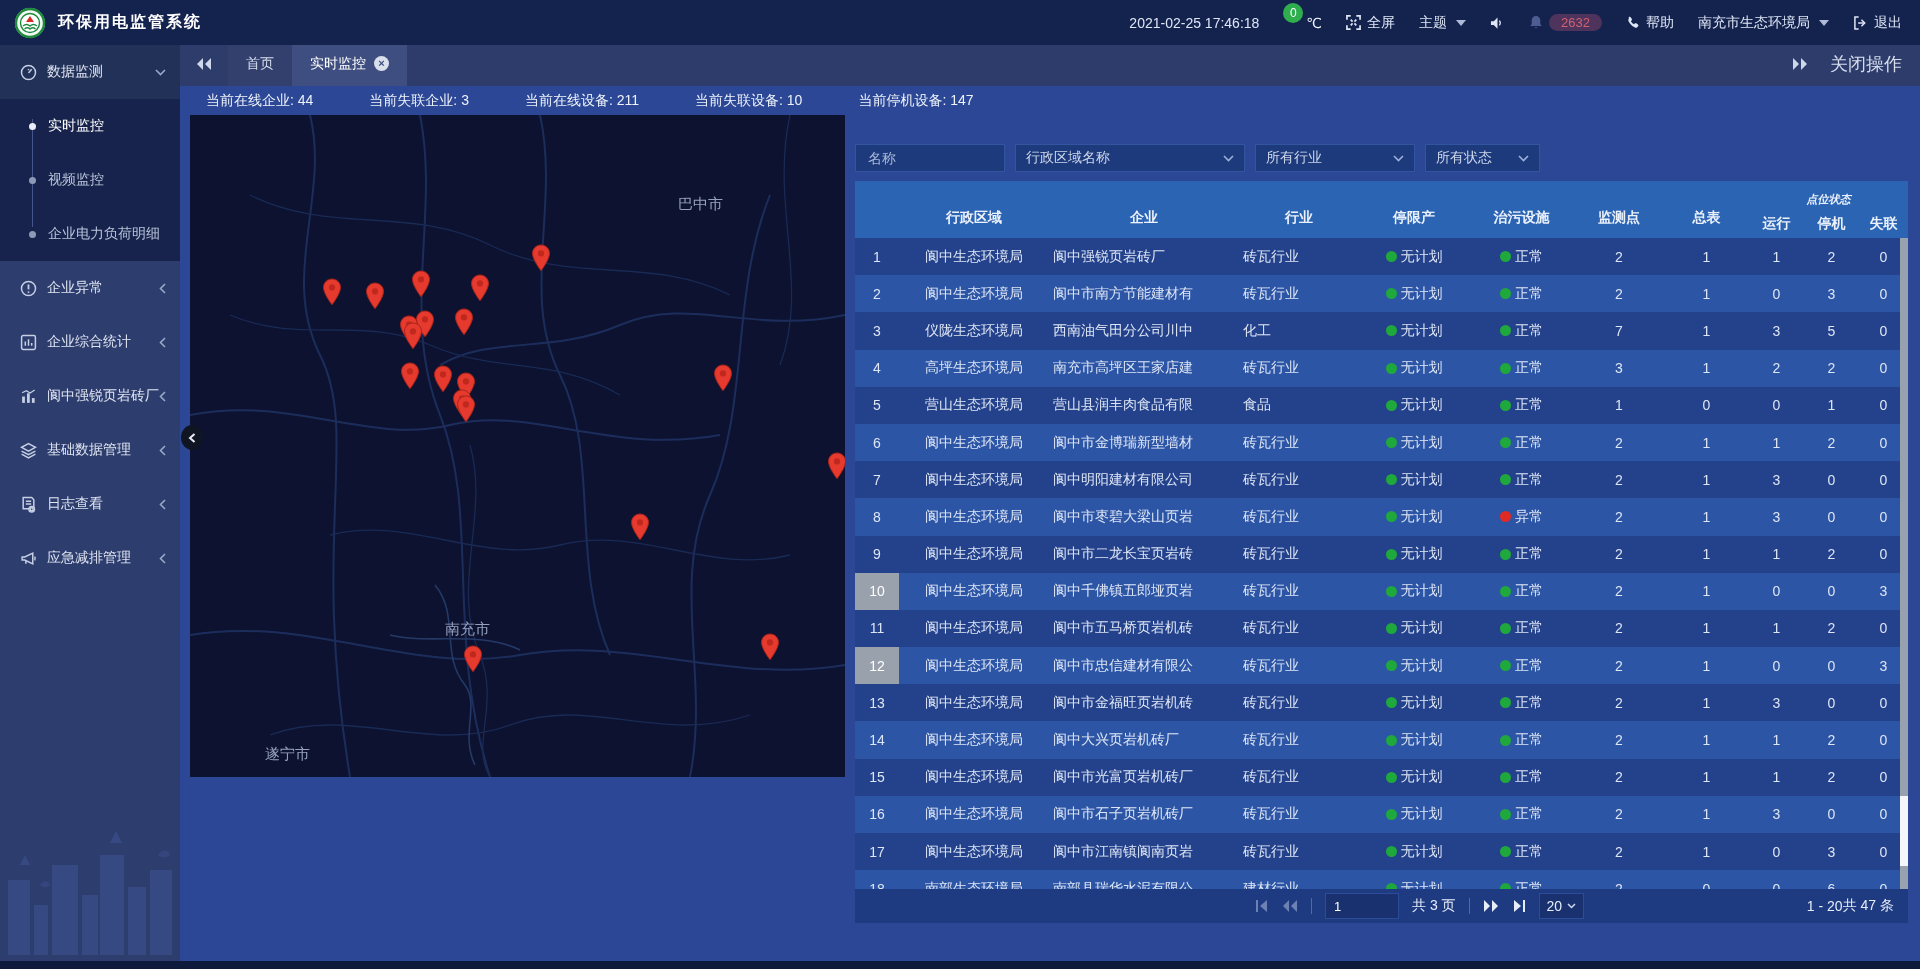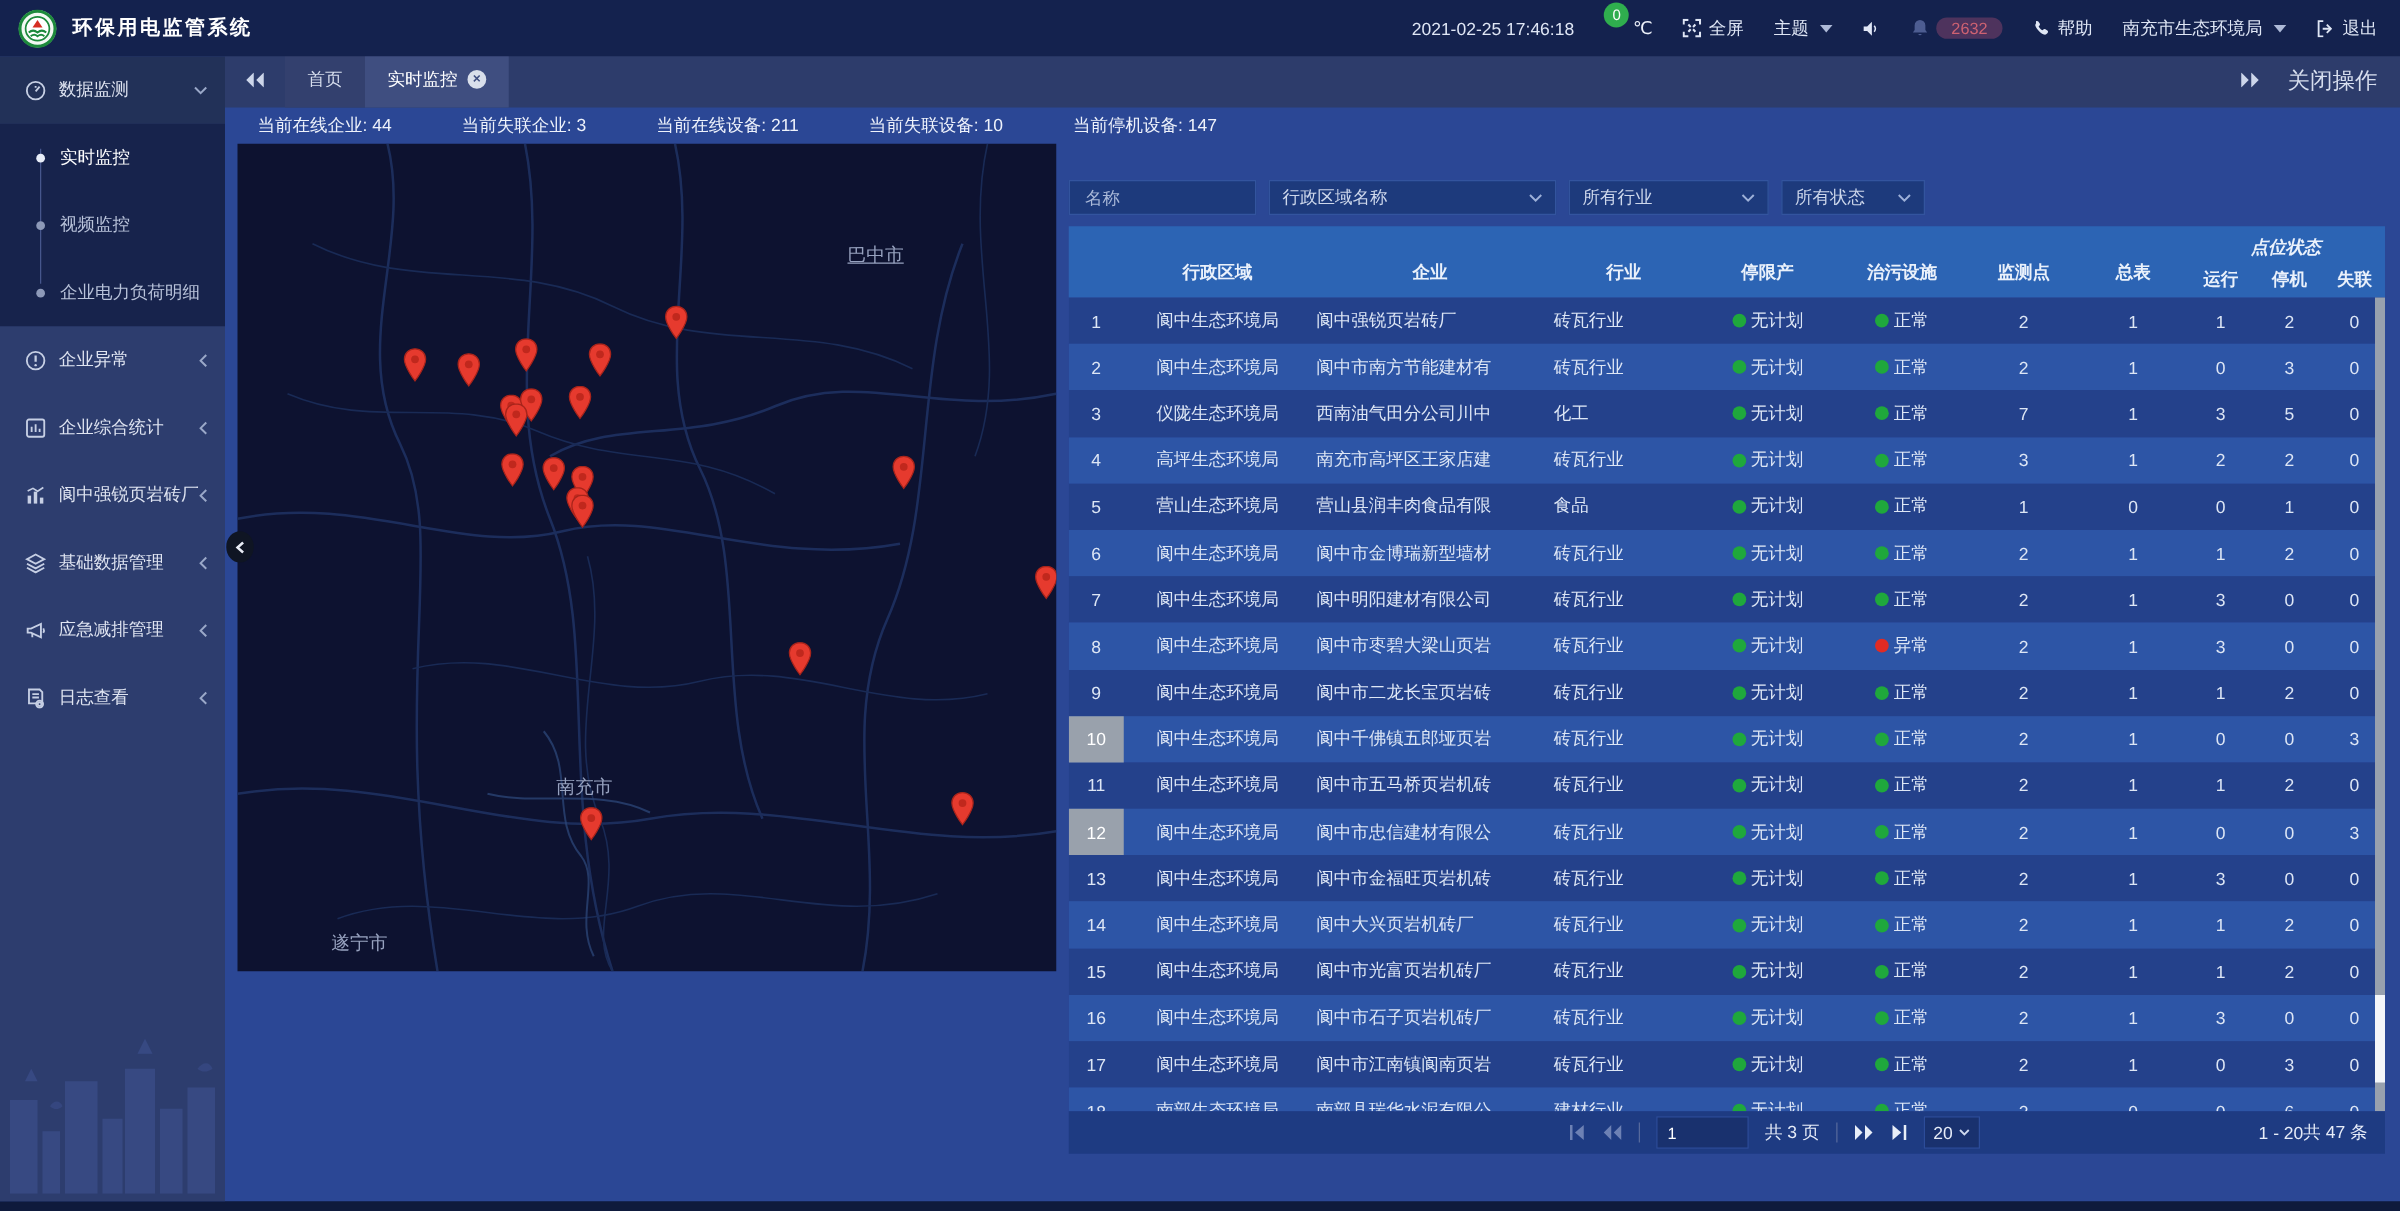--- a/index.html
+++ b/index.html
@@ -65,21 +65,21 @@
   .filters{position:absolute;left:0;top:29px;display:flex;gap:10px}
   .filter{height:28px;box-sizing:border-box;background:#1d3a7c;border:1px solid #33549e;color:#cdd7eb;font-size:14px;display:flex;align-items:center;justify-content:space-between;padding:0 10px;cursor:pointer}
   .filter input{background:transparent;border:none;outline:none;color:#cdd7eb;font-size:14px;width:100%;font-family:inherit}
   .filter input::placeholder{color:#a9b8d8;opacity:1}
   .f-name{width:150px}.f-region{width:230px}.f-industry{width:160px}.f-status{width:115px}
   .sel-chev{color:#9db0d8;margin-left:8px}
 
   .thead{position:absolute;left:0;top:66px;width:1053px;height:57px;background:#2c64b4;color:#eaf1fb;font-size:14px;font-weight:bold;display:flex}
   .hcell{display:flex;align-items:center;justify-content:center;padding-top:16px;box-sizing:border-box}
   .hgroup{display:flex;flex-direction:column;align-items:center;justify-content:flex-end;padding-bottom:5px;box-sizing:border-box}
-  .hgroup-top{font-style:italic;font-size:14px;margin-bottom:8px}
+  .hgroup-top{font-style:italic;font-size:11px;margin-bottom:8px}
   .hgroup-bottom{display:flex;width:100%}
   .hgroup-bottom span{display:block;text-align:center}
 
   .wno{width:44px}.wreg{width:150px}.wcom{width:190px}.wind{width:120px}.wstop{width:110px}
   .wfac{width:105px}.wpts{width:90px}.wmet{width:85px}.wrun{width:55px}.wdown{width:55px}.wlost{width:49px}
   .wgrp{width:159px}
 
   .tbody{position:absolute;left:0;top:123px;width:1053px;height:651px;overflow:hidden}
   .trow{display:flex;height:37.2px;align-items:stretch;font-size:14px;color:#dde6f5}
   .trow.odd{background:#24418b}
@@ -272,42 +272,42 @@
         <span class="glabel">基础数据管理</span>
         <span class="ic gchev">
           <svg width="7" height="11" viewBox="0 0 7 11" fill="none" stroke="currentColor" stroke-width="1.6">
             <path d="M6 1L1.5 5.5 6 10"></path>
           </svg>
         </span>
       </div>
       <div class="sgroup">
         <span class="ic gicon">
           <svg width="17" height="17" viewBox="0 0 16 16" fill="none" stroke="currentColor" stroke-width="1.4">
-            <path d="M2 6.5v3h2.5L12 13V3L4.5 6.5z"></path>
-            <path d="M5.5 10v3"></path>
-            <path d="M13.8 6.3q1 1.7 0 3.4"></path>
-          </svg>
-        </span>
-        <span class="glabel">应急减排管理</span>
-        <span class="ic gchev">
-          <svg width="7" height="11" viewBox="0 0 7 11" fill="none" stroke="currentColor" stroke-width="1.6">
-            <path d="M6 1L1.5 5.5 6 10"></path>
-          </svg>
-        </span>
-      </div>
-      <div class="sgroup">
-        <span class="ic gicon">
-          <svg width="17" height="17" viewBox="0 0 16 16" fill="none" stroke="currentColor" stroke-width="1.4">
             <path d="M3 1.5h8l2 2V12H3z"></path>
             <path d="M5.5 5h5M5.5 7.5h5"></path>
             <circle cx="11" cy="12.5" r="2.6" fill="#2d3d6e"></circle>
             <circle cx="11" cy="12.5" r="1.4"></circle>
           </svg>
         </span>
         <span class="glabel">日志查看</span>
+        <span class="ic gchev">
+          <svg width="7" height="11" viewBox="0 0 7 11" fill="none" stroke="currentColor" stroke-width="1.6">
+            <path d="M6 1L1.5 5.5 6 10"></path>
+          </svg>
+        </span>
+      </div>
+      <div class="sgroup">
+        <span class="ic gicon">
+          <svg width="17" height="17" viewBox="0 0 16 16" fill="none" stroke="currentColor" stroke-width="1.4">
+            <path d="M2 6.5v3h2.5L12 13V3L4.5 6.5z"></path>
+            <path d="M5.5 10v3"></path>
+            <path d="M13.8 6.3q1 1.7 0 3.4"></path>
+          </svg>
+        </span>
+        <span class="glabel">应急减排管理</span>
         <span class="ic gchev">
           <svg width="7" height="11" viewBox="0 0 7 11" fill="none" stroke="currentColor" stroke-width="1.6">
             <path d="M6 1L1.5 5.5 6 10"></path>
           </svg>
         </span>
       </div>
     </div>
   <svg class="watermark" viewBox="0 0 180 130">
     <g fill="#44589c">
       <rect x="8" y="55" width="22" height="75"></rect>
@@ -385,21 +385,21 @@
         <path d="M140,420 C220,400 290,450 370,430 C450,410 520,460 600,440"></path>
         <path d="M80,620 C160,590 240,640 320,610 C400,580 470,630 560,600"></path>
         <path d="M600,0 C580,90 620,170 590,250"></path>
         <path d="M280,330 C300,400 260,470 290,540 C310,590 280,630 300,662"></path>
       </g>
       <g stroke="#2a4374" stroke-width="1.6" opacity="0.8">
         <path d="M245,470 C270,500 250,540 275,570 C290,590 270,620 285,650"></path>
         <path d="M200,520 C240,530 290,515 330,535"></path>
       </g>
     </svg>
-  <div class="city-label" style="left: 488px; top: 80px; text-decoration: underline;">巴中市</div>
+  <div class="city-label" style="left: 488px; top: 80px;">巴中市</div>
       <div class="city-label" style="left: 255px; top: 505px;">南充市</div>
       <div class="city-label" style="left: 75px; top: 630px;">遂宁市</div>
       <div class="pin" style="left: 132px; top: 163px;"><svg width="20" height="28" viewBox="0 0 20 28">
           <path d="M10 1C5.2 1 1.5 4.7 1.5 9.4c0 6.4 8.5 17.3 8.5 17.3s8.5-10.9 8.5-17.3C18.5 4.7 14.8 1 10 1z" fill="#e63a2e" stroke="#a8241b" stroke-width="1"></path>
           <circle cx="10" cy="9.4" r="3.1" fill="#c0281d"></circle>
         </svg></div>
       <div class="pin" style="left: 175px; top: 167px;"><svg width="20" height="28" viewBox="0 0 20 28">
           <path d="M10 1C5.2 1 1.5 4.7 1.5 9.4c0 6.4 8.5 17.3 8.5 17.3s8.5-10.9 8.5-17.3C18.5 4.7 14.8 1 10 1z" fill="#e63a2e" stroke="#a8241b" stroke-width="1"></path>
           <circle cx="10" cy="9.4" r="3.1" fill="#c0281d"></circle>
         </svg></div>

